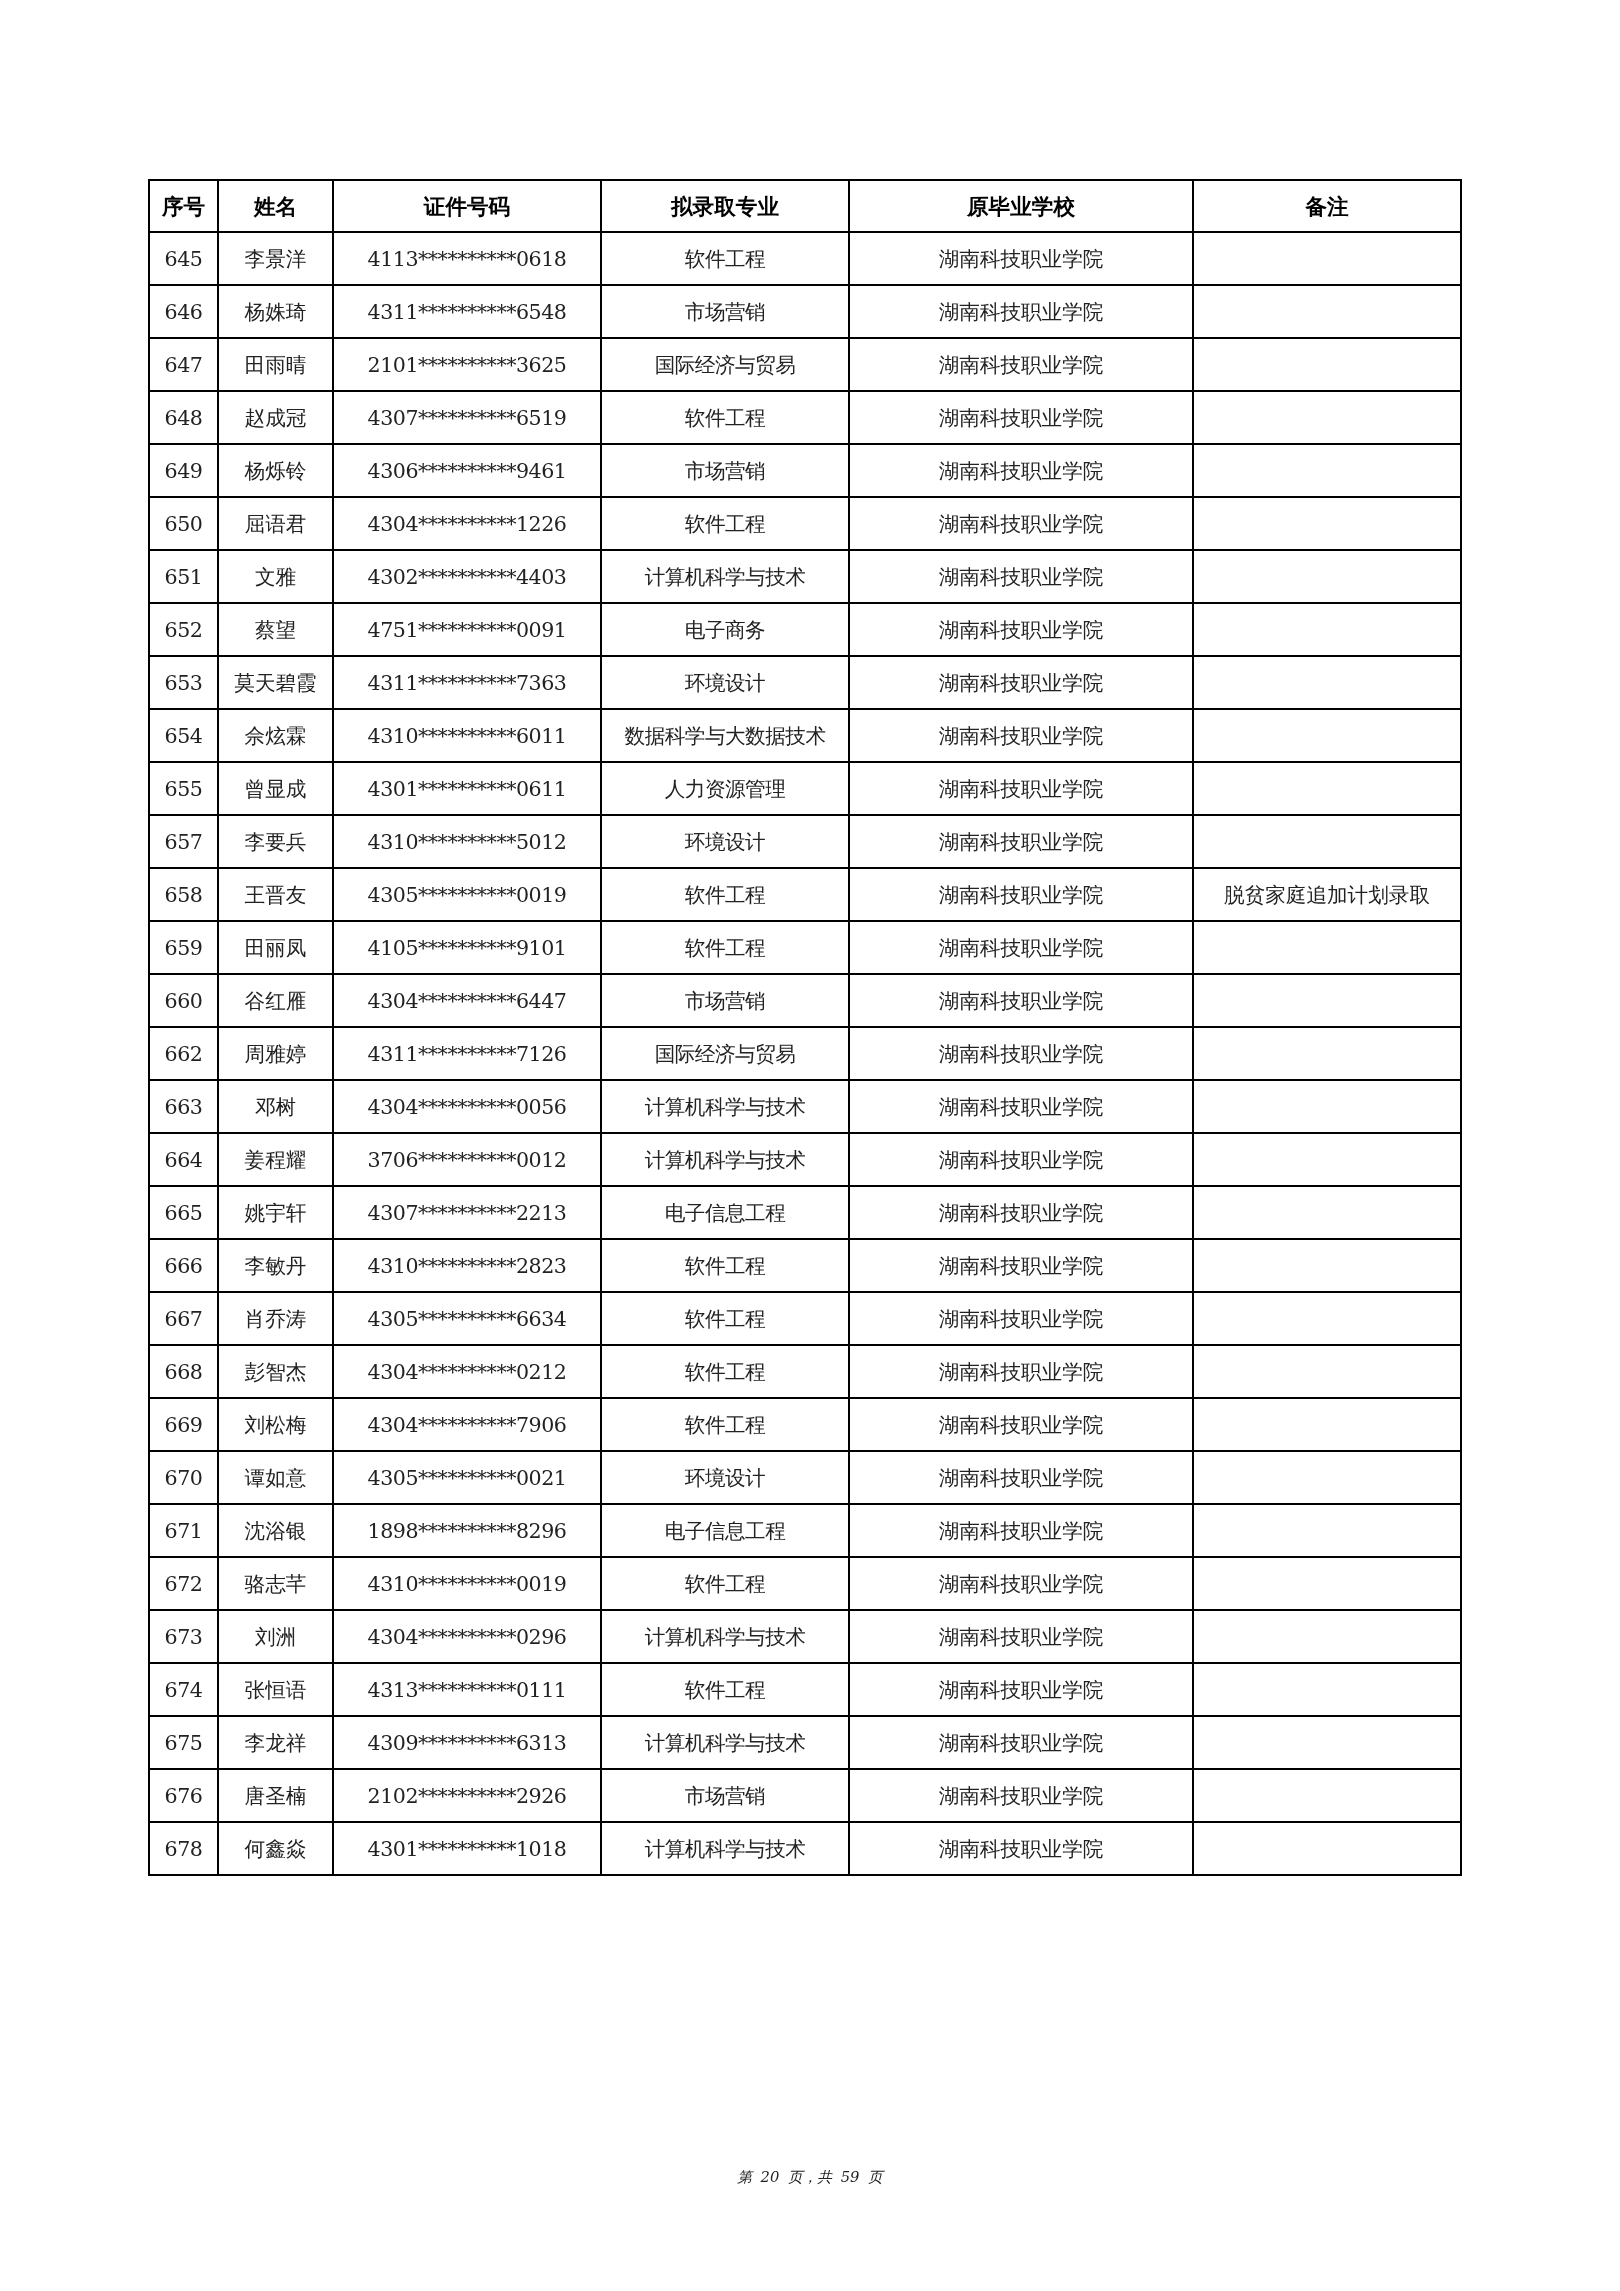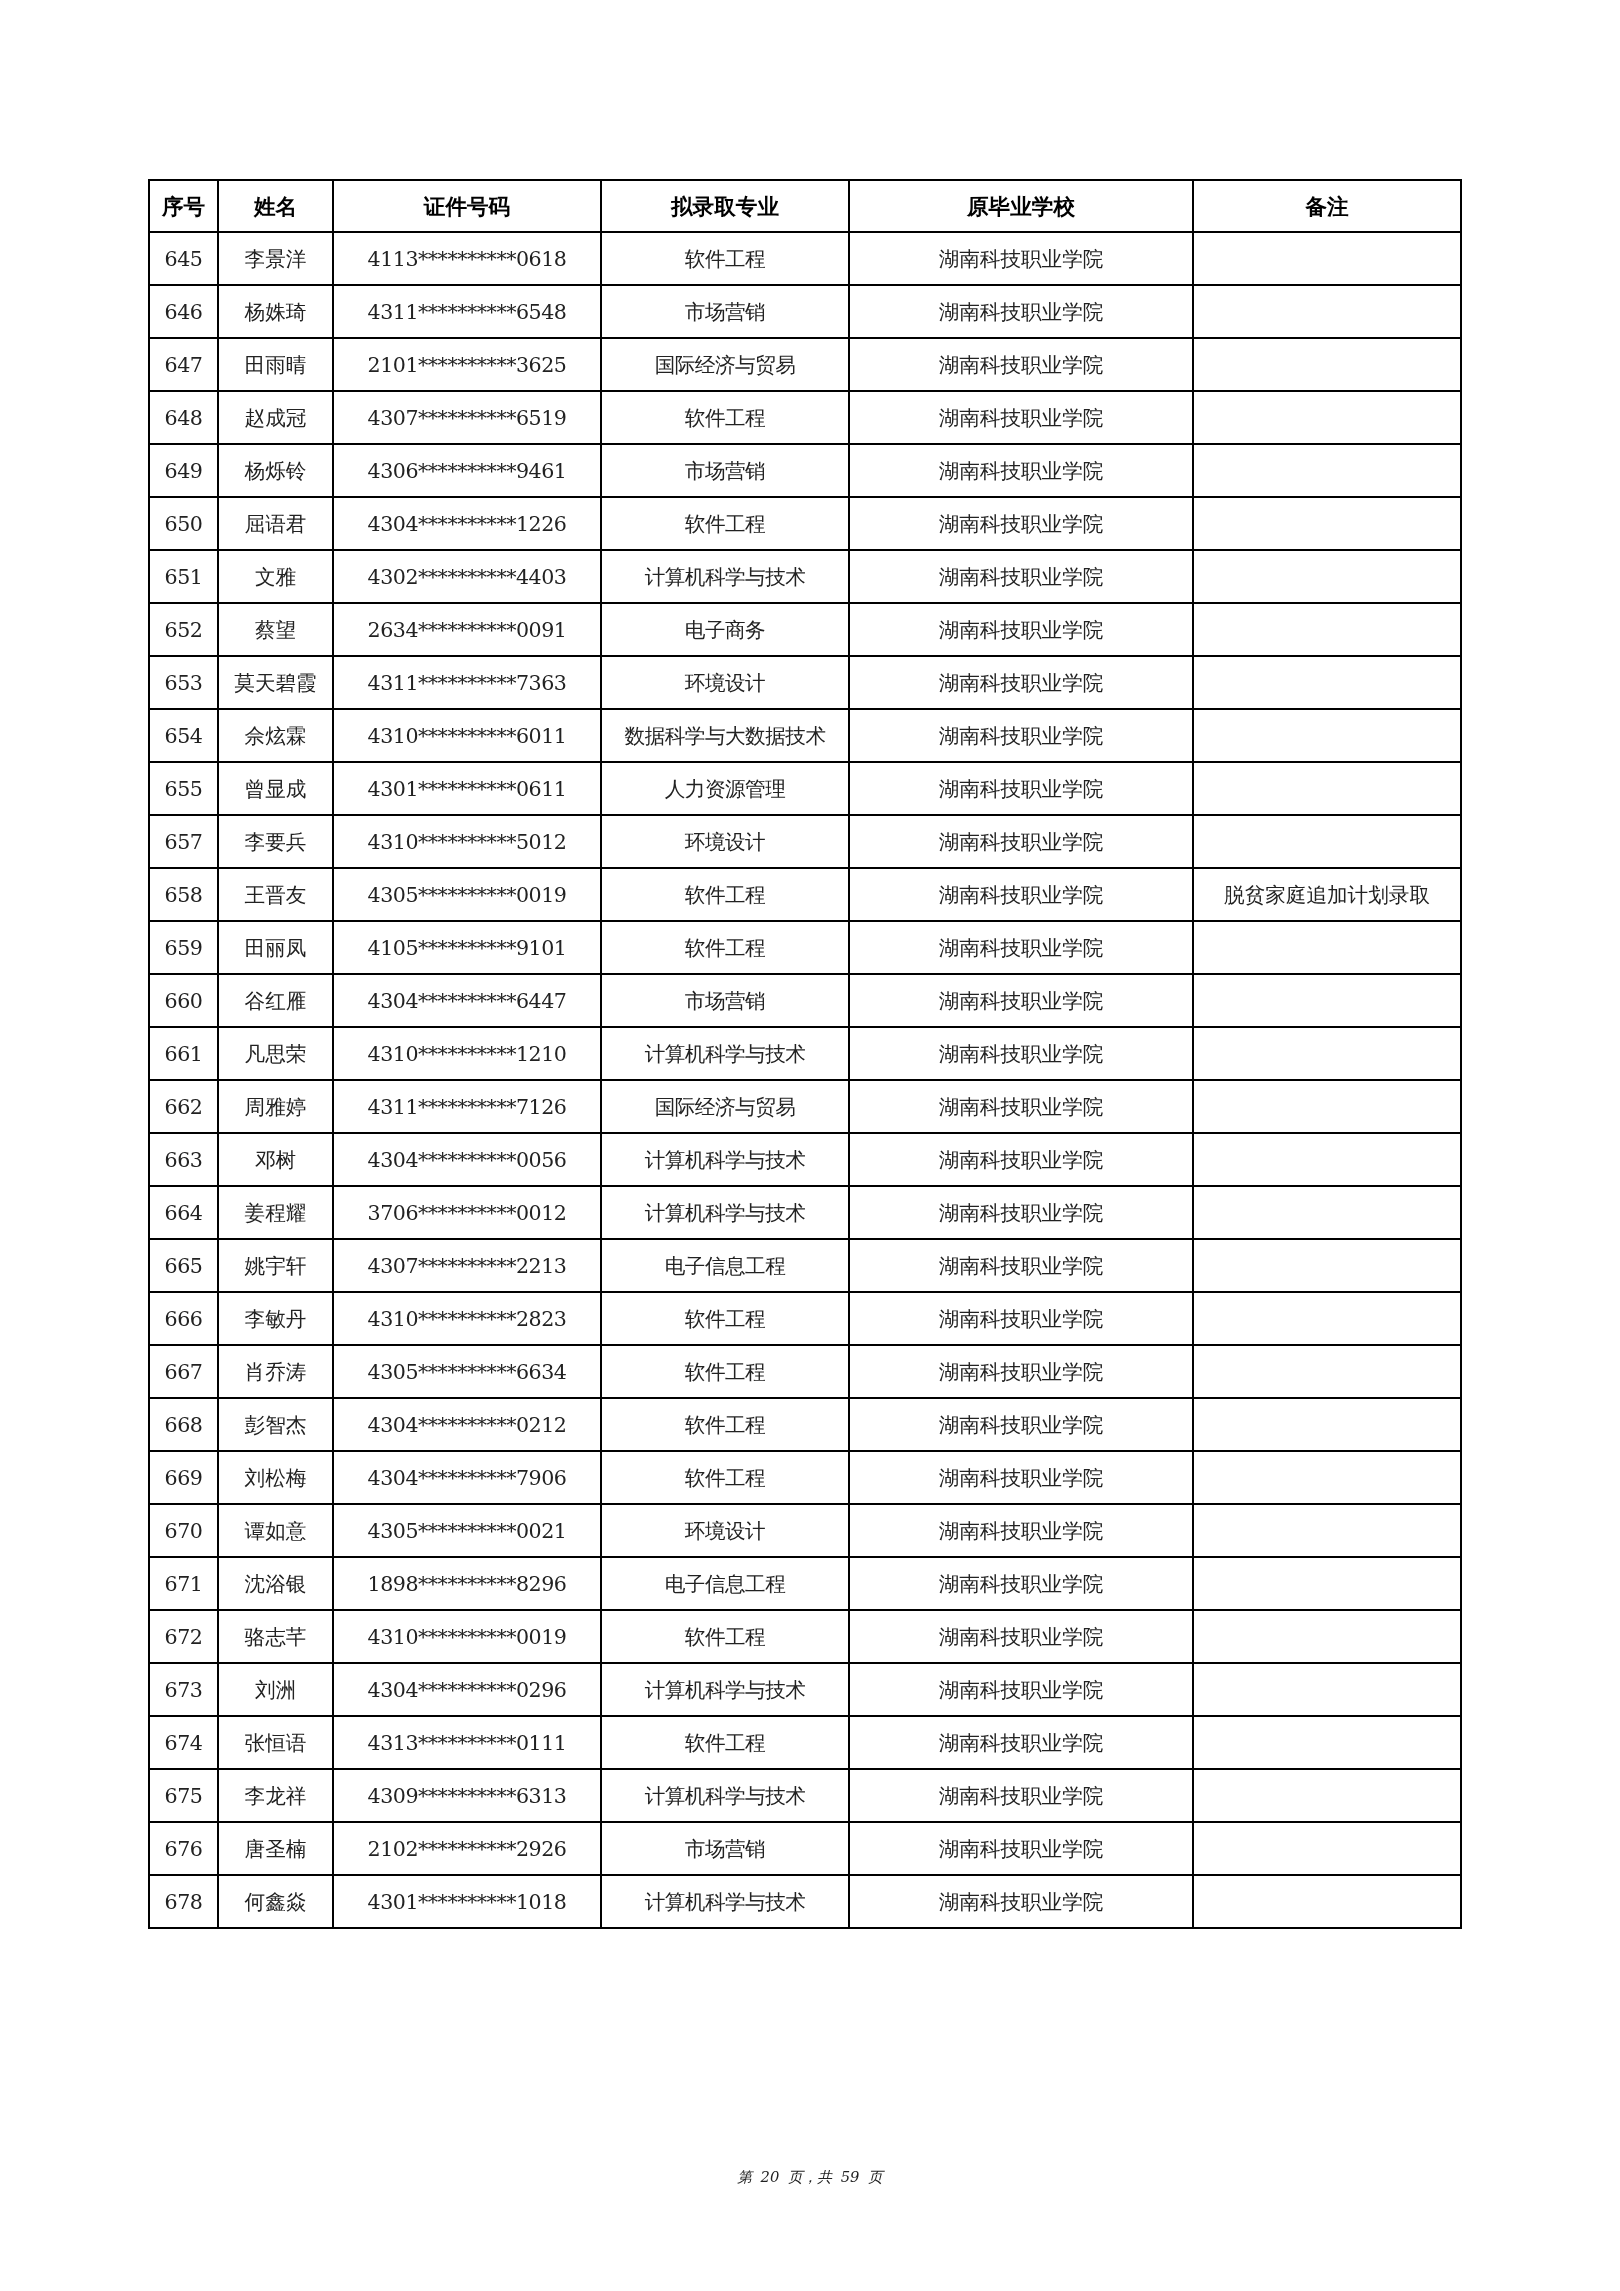--- a/index.html
+++ b/index.html
@@ -167,21 +167,21 @@
       <td class="cell-name">文雅</td>
       <td class="cell-id">4302**********4403</td>
       <td class="cell-major">计算机科学与技术</td>
       <td class="cell-school">湖南科技职业学院</td>
       <td class="cell-remark"></td>
     </tr>
 
     <tr class="data-row">
       <td class="cell-seq">652</td>
       <td class="cell-name">蔡望</td>
-      <td class="cell-id">2634**********0091</td>
+      <td class="cell-id">4751**********0091</td>
       <td class="cell-major">电子商务</td>
       <td class="cell-school">湖南科技职业学院</td>
       <td class="cell-remark"></td>
     </tr>
 
     <tr class="data-row">
       <td class="cell-seq">653</td>
       <td class="cell-name">莫天碧霞</td>
       <td class="cell-id">4311**********7363</td>
       <td class="cell-major">环境设计</td>
@@ -237,28 +237,20 @@
 
     <tr class="data-row">
       <td class="cell-seq">660</td>
       <td class="cell-name">谷红雁</td>
       <td class="cell-id">4304**********6447</td>
       <td class="cell-major">市场营销</td>
       <td class="cell-school">湖南科技职业学院</td>
       <td class="cell-remark"></td>
     </tr>
 
-    <tr class="data-row">
-      <td class="cell-seq">661</td>
-      <td class="cell-name">凡思荣</td>
-      <td class="cell-id">4310**********1210</td>
-      <td class="cell-major">计算机科学与技术</td>
-      <td class="cell-school">湖南科技职业学院</td>
-      <td class="cell-remark"></td>
-    </tr>
 
     <tr class="data-row">
       <td class="cell-seq">662</td>
       <td class="cell-name">周雅婷</td>
       <td class="cell-id">4311**********7126</td>
       <td class="cell-major">国际经济与贸易</td>
       <td class="cell-school">湖南科技职业学院</td>
       <td class="cell-remark"></td>
     </tr>
 

